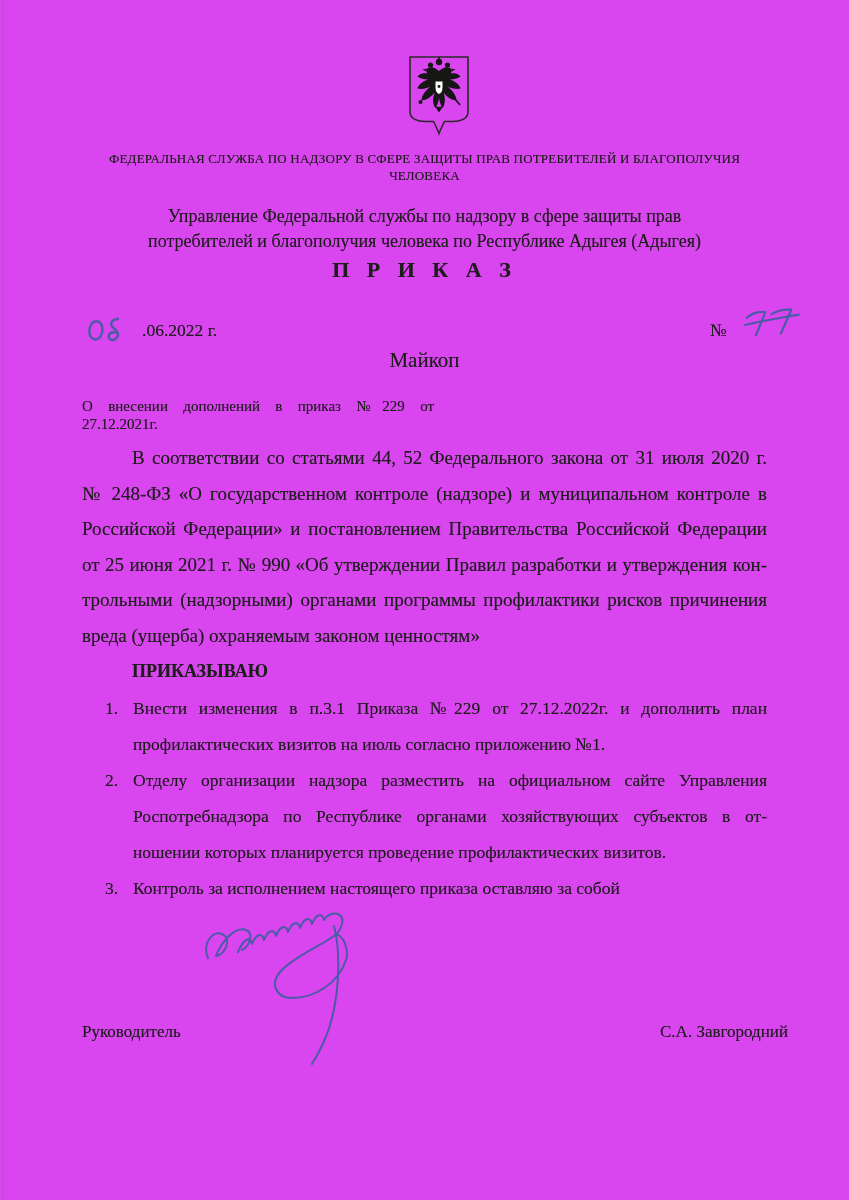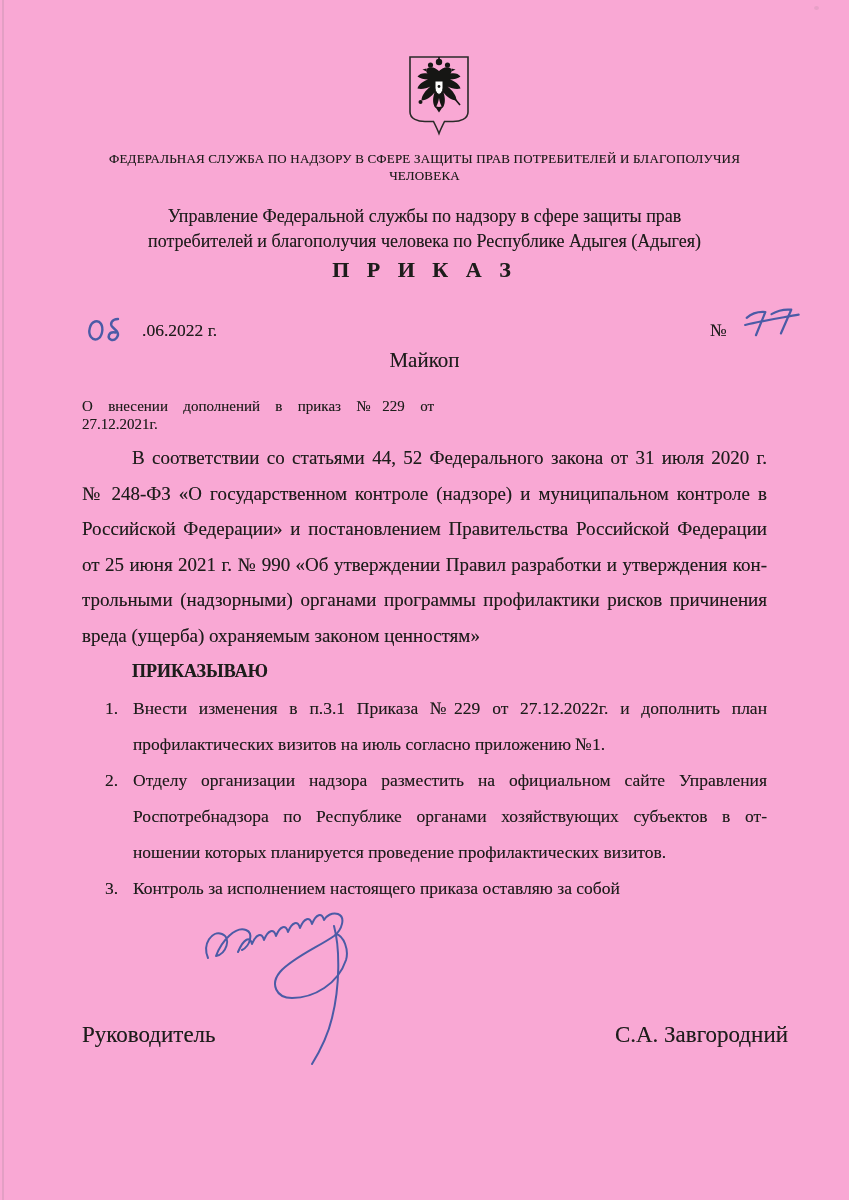--- a/index.html
+++ b/index.html
@@ -1,18 +1,18 @@
 <!DOCTYPE html>
 <html style="--hand-ink: #4b5ba6;"><head>
 <meta charset="utf-8">
 <style>
   html,body{margin:0;padding:0;background:#e8e8e8;}
   .page{
     width:849px;height:1200px;position:relative;margin:0 auto;
-    background:#f9a8d4;color:#1d1d1b;overflow:hidden;box-sizing:border-box;
+    background:#d946ef;color:#1d1d1b;overflow:hidden;box-sizing:border-box;
     font-family:"Liberation Serif", serif;
     text-shadow:0 0 .5px rgba(20,20,20,.45);
   }
   .scan-edge{position:absolute;left:2px;top:0;width:2px;height:100%;background:rgba(110,110,110,.16);}
   .speck{position:absolute;background:#6e6e6e;border-radius:50%;}
   .emblem-wrap{padding-top:55px;text-align:center;}
   .emblem-wrap svg{display:inline-block;transform:translateX(14px);}
   .org{margin-top:8px;text-align:center;font-size:13px;line-height:16.5px;letter-spacing:.2px;}
   .dept{margin-top:20px;text-align:center;font-weight:normal;font-size:18px;line-height:25px;}
   .doc-type{margin-top:3px;text-align:center;font-weight:bold;font-size:22px;letter-spacing:6px;}
@@ -28,21 +28,21 @@
   .paragraph .line{line-height:35.5px;text-align:justify;text-align-last:justify;white-space:normal;}
   .paragraph .line.first{text-indent:50px;}
   .paragraph .line.last{text-align-last:left;}
   .order-word{margin:0 82px;padding-left:50px;font-weight:bold;font-size:18px;line-height:36px;}
   .list{margin:1px 82px 0 82px;font-size:17.5px;}
   .item{display:flex;}
   .item .num{width:51px;padding-left:23px;box-sizing:border-box;line-height:36px;flex:none;}
   .item .lines{flex:1;}
   .item .lines .line{line-height:36px;text-align:justify;text-align-last:justify;}
   .item .lines .line.last{text-align-last:left;}
-  .sign-row{display:flex;justify-content:space-between;padding:0 61px 0 82px;margin-top:116px;font-size:23px;}
+  .sign-row{display:flex;justify-content:space-between;padding:0 61px 0 82px;margin-top:116px;font-size:17px;}
   .signature-ink{position:absolute;left:192px;top:896px;}
   .hand{stroke:var(--hand-ink,#4b5ba6);fill:none;stroke-linecap:round;stroke-linejoin:round;}
 </style>
 </head>
 <body>
 
 <div class="page">
 
   <div class="scan-edge"></div>
 

